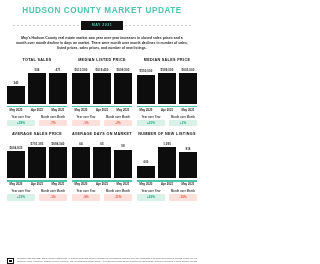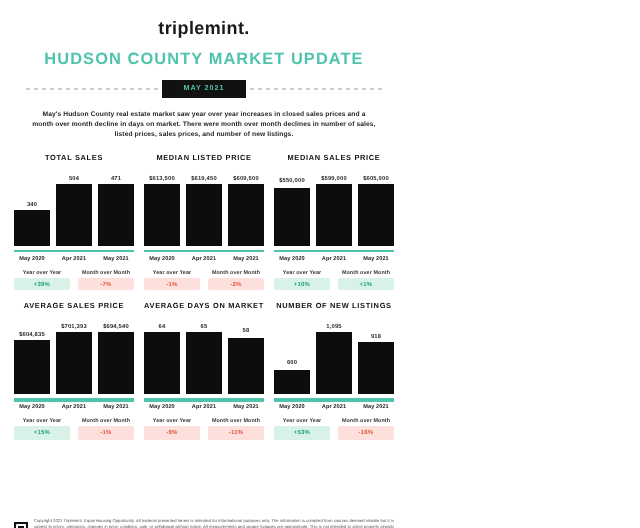--- a/index.html
+++ b/index.html
@@ -68,21 +68,20 @@
   .foot-logo{width:7px;height:7px;flex:none;background:#111111;position:relative;margin-top:.5px;}
   .foot-logo::after{content:"";position:absolute;left:1.4px;top:1.4px;width:4.2px;height:4.2px;
     border:.8px solid #ffffff;box-sizing:border-box;border-radius:.5px;}
   .fineprint{font-size:2.1px;line-height:2.9px;color:#555555;text-align:justify;letter-spacing:0;}
 </style>
 </head>
 <body>
 
 <div class="page">
 
-  <div class="brand">triplemint.</div>
   <div class="headline">HUDSON COUNTY MARKET UPDATE</div>
 
   <div class="badge-row">
     <div class="badge-rule"></div>
     <div class="date-badge">MAY 2021</div>
   </div>
 
   <div class="intro">May's Hudson County real estate market saw year over year increases in closed sales prices and a month over month decline in days on market. There were month over month declines in number of sales, listed prices, sales prices, and number of new listings.</div>
 
   <div class="grid row1" id="row1">

